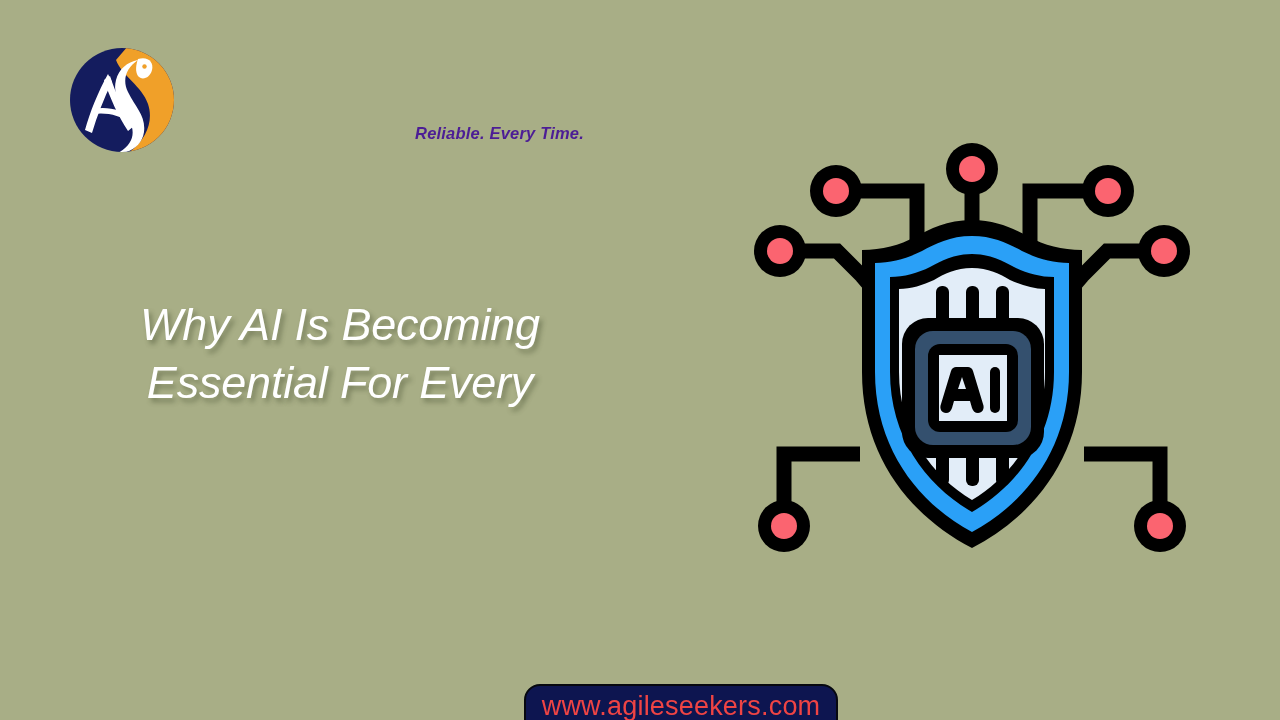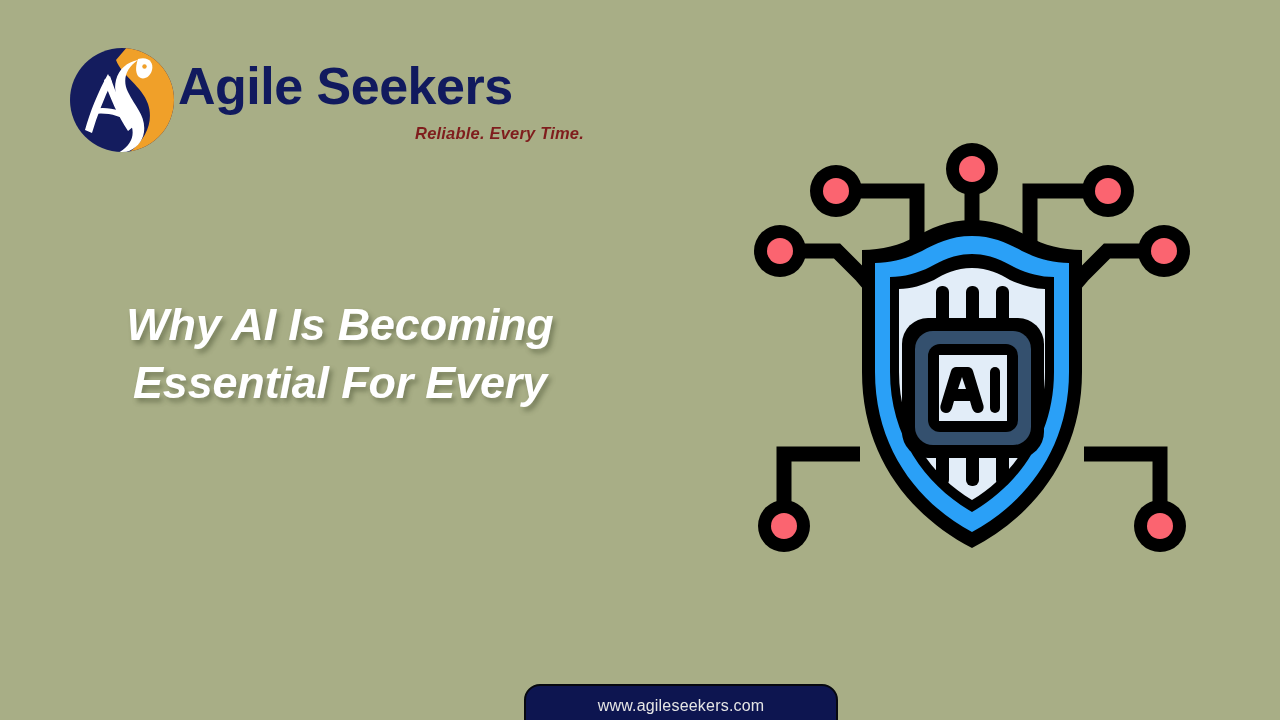--- a/index.html
+++ b/index.html
@@ -51,34 +51,34 @@
     position: absolute;
     left: 290px;
     top: 80px;
     width: 226px;
     text-align: right;
     font-family: "Liberation Sans", sans-serif;
     font-style: italic;
     font-weight: bold;
     font-size: 16.5px;
     letter-spacing: 0.2px;
-    color: #7f1d1d;
+    color: #4c1d95;
     white-space: nowrap;
   }
 
   
   #headline {
     position: absolute;
     left: 30px;
     top: 296px;
     width: 620px;
     text-align: center;
     font-family: "Liberation Sans", sans-serif;
     font-style: italic;
-    font-weight: bold;
+    font-weight: normal;
     font-size: 45px;
     line-height: 58px;
     color: #ffffff;
     text-shadow: 3px 4px 5px rgba(60,68,40,0.45);
     letter-spacing: -0.2px;
   }
   #headline .hl-line { display: block; white-space: nowrap; }
 
   
   #shield-art {
@@ -103,22 +103,22 @@
     border-top-right-radius: 16px;
     border-bottom-left-radius: 0;
     border-bottom-right-radius: 0;
     box-sizing: border-box;
     display: flex;
     align-items: center;
     justify-content: center;
   }
   #url-text {
     font-family: "Liberation Sans", sans-serif;
-    font-size: 16px;
-    color: #e5e5e5;
+    font-size: 27px;
+    color: #ef4444;
     letter-spacing: 0.2px;
     line-height: 1;
     padding-top: 4px;
   }
 </style>
 </head>
 <body>
 
 <div id="canvas">
 
@@ -145,21 +145,20 @@
                    C 67 26 68 18 70 13 Z" fill="#ffffff"></path>
           <circle cx="76.5" cy="20.5" r="2.2" fill="#f0a029"></circle>
 
           <path d="M40 28 C 30 46 22 66 17 84 L 24 87 C 29 70 36 52 44 36 Z" fill="#ffffff"></path>
           <path d="M42 30 C 48 48 56 66 66 80 L 60 85 C 50 70 42 52 36 34 Z" fill="#ffffff"></path>
           <path d="M24 63 C 38 60 54 63 66 72 L 63 77 C 52 69 38 66 25 68 Z" fill="#ffffff"></path>
         </g>
       </svg>
     </div>
 
-    <div id="logo-wordmark">Agile Seekers</div>
     <div id="logo-tagline">Reliable. Every Time.</div>
   </div>
 
   <div id="headline">
     <span class="hl-line">Why AI Is Becoming</span>
     <span class="hl-line">Essential For Every</span>
   </div>
 
   <div id="shield-art">
     <svg viewBox="0 0 460 448" xmlns="http://www.w3.org/2000/svg">

